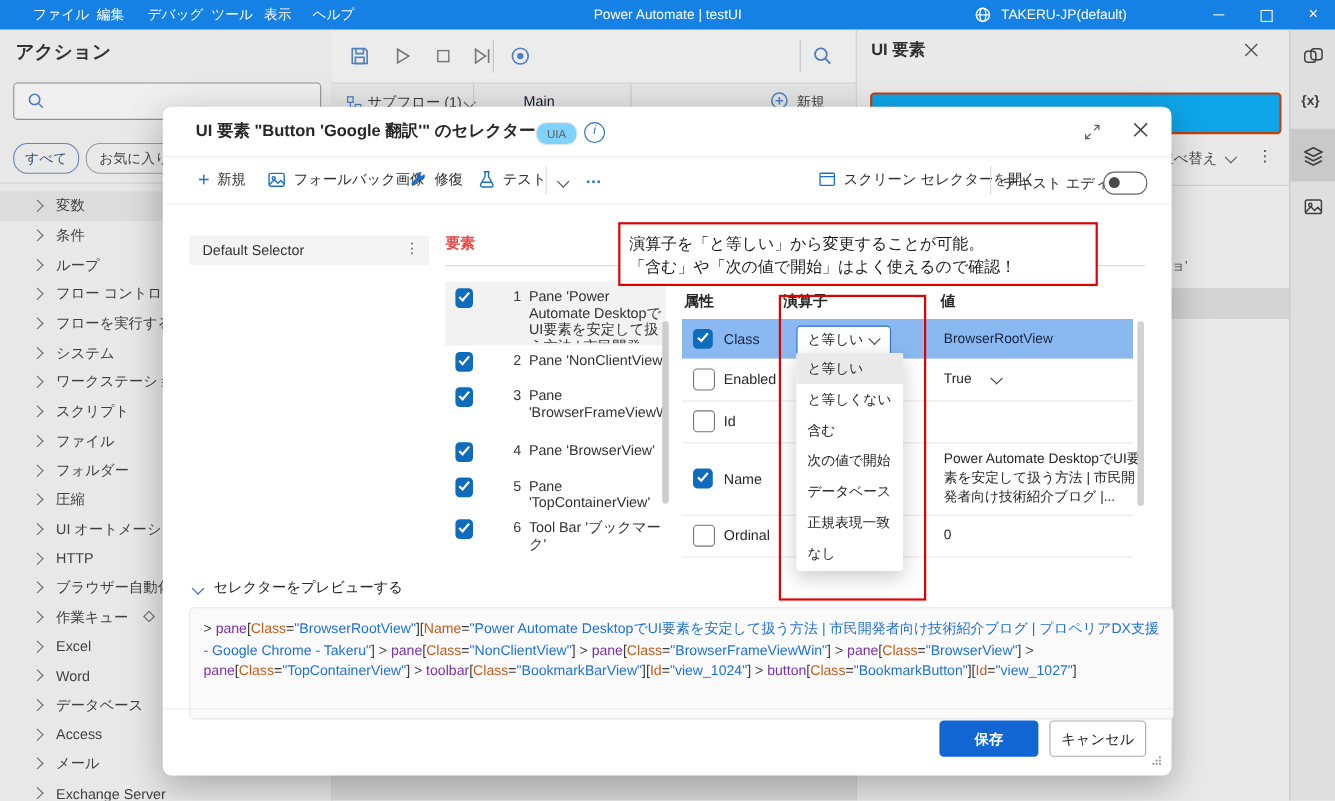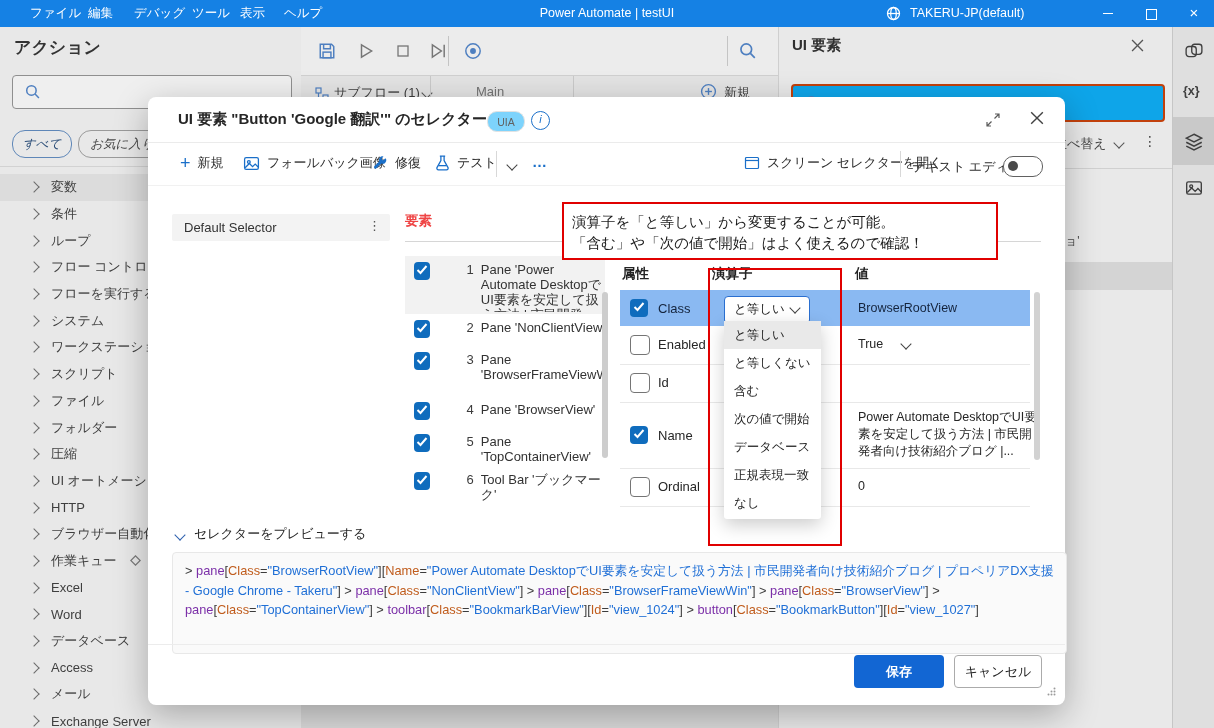--- a/index.html
+++ b/index.html
@@ -17,21 +17,21 @@
   .menu-item{top:0;height:27px;line-height:27px;color:#fff;}
   
   .left-panel{left:0;top:27px;width:301px;height:701px;background:#e8e8e8;border-right:1px solid #cfcfcf;}
   .mid-toolbar{left:301px;top:27px;width:477px;height:48px;background:#ececec;border-bottom:1px solid #cfcfcf;}
   .tab-row{left:301px;top:76px;width:477px;height:44px;background:#e3e3e3;border-bottom:1px solid #cfcfcf;}
   .canvas{left:301px;top:121px;width:477px;height:607px;background:#d9d9d9;}
   .right-panel{left:778px;top:27px;width:394px;height:701px;background:#e9e9e9;border-left:1px solid #cfcfcf;}
   .rail{left:1172px;top:27px;width:42px;height:701px;background:#dfdfdf;border-left:1px solid #c6c6c6;color:#3f3f3f;}
   .arow{display:flex;align-items:center;height:26.7px;padding-left:30px;gap:13px;color:#3f3f3f;font-size:13px;}
   .arow .chev{color:#6b6b6b;}
-  .pill{position:absolute;height:26px;border-radius:13px;font-size:12.5px;display:flex;align-items:center;justify-content:center;font-style:italic;}
+  .pill{position:absolute;height:26px;border-radius:13px;font-size:12.5px;display:flex;align-items:center;justify-content:center;}
   
   .dialog{left:148px;top:97px;width:917px;height:608px;background:#fff;border-radius:8px;box-shadow:0 10px 34px rgba(0,0,0,.28);font-size:13px;color:#2d2d2d;}
   .cb{position:absolute;width:18px;height:18px;border-radius:4px;}
   .cb.on{background:#0f6cbd;}
   .cb.off{background:#fff;border:1px solid #757575;}
   .cb svg{margin:3px auto 0;}
   .hdiv{position:absolute;height:1px;background:#e8e8e8;}
   .vdiv{position:absolute;width:1px;background:#d8d8d8;}
   .el-row{position:absolute;left:257px;width:200px;display:flex;align-items:flex-start;}
   .el-num{width:14px;text-align:right;margin-left:31px;color:#3c3c3c;font-size:13px;line-height:15px;padding-top:2px;}
@@ -230,21 +230,21 @@
     <span class="abs icon-mblue" style="left:14px;top:11px">
       <svg width="14" height="14" viewBox="0 0 14 14" fill="none" stroke="currentColor" stroke-width="1.2">
           <rect x="1" y="1" width="5" height="5"></rect>
           <rect x="8" y="8" width="5" height="5"></rect>
           <path d="M3.5 6v4.5h4.5"></path>
         </svg>
     </span>
     <span class="abs nw" style="left:33px;top:8px;font-size:13px;color:#3c3c3c">サブフロー (1)</span>
     <span class="abs chev d" style="left:122px;top:13px;color:#555"></span>
     <span class="abs vdiv" style="left:129px;top:0;height:44px;background:#c9c9c9"></span>
-    <span class="abs nw" style="left:175px;top:8px;font-size:13px;color:#737373">Main</span>
+    <span class="abs nw" style="left:175px;top:8px;font-size:13px;color:#0f172a">Main</span>
     <span class="abs vdiv" style="left:272px;top:0;height:44px;background:#c9c9c9"></span>
     <span class="abs icon-mblue" style="left:399px;top:7px">
       <svg width="17" height="17" viewBox="0 0 16 16" fill="none" stroke="currentColor" stroke-width="1.3">
           <circle cx="8" cy="8" r="6.5"></circle>
           <line x1="8" y1="4.8" x2="8" y2="11.2"></line>
           <line x1="4.8" y1="8" x2="11.2" y2="8"></line>
         </svg>
     </span>
     <span class="abs nw" style="left:423px;top:8px;font-size:13px;color:#3c3c3c">新規</span>
   </div>

